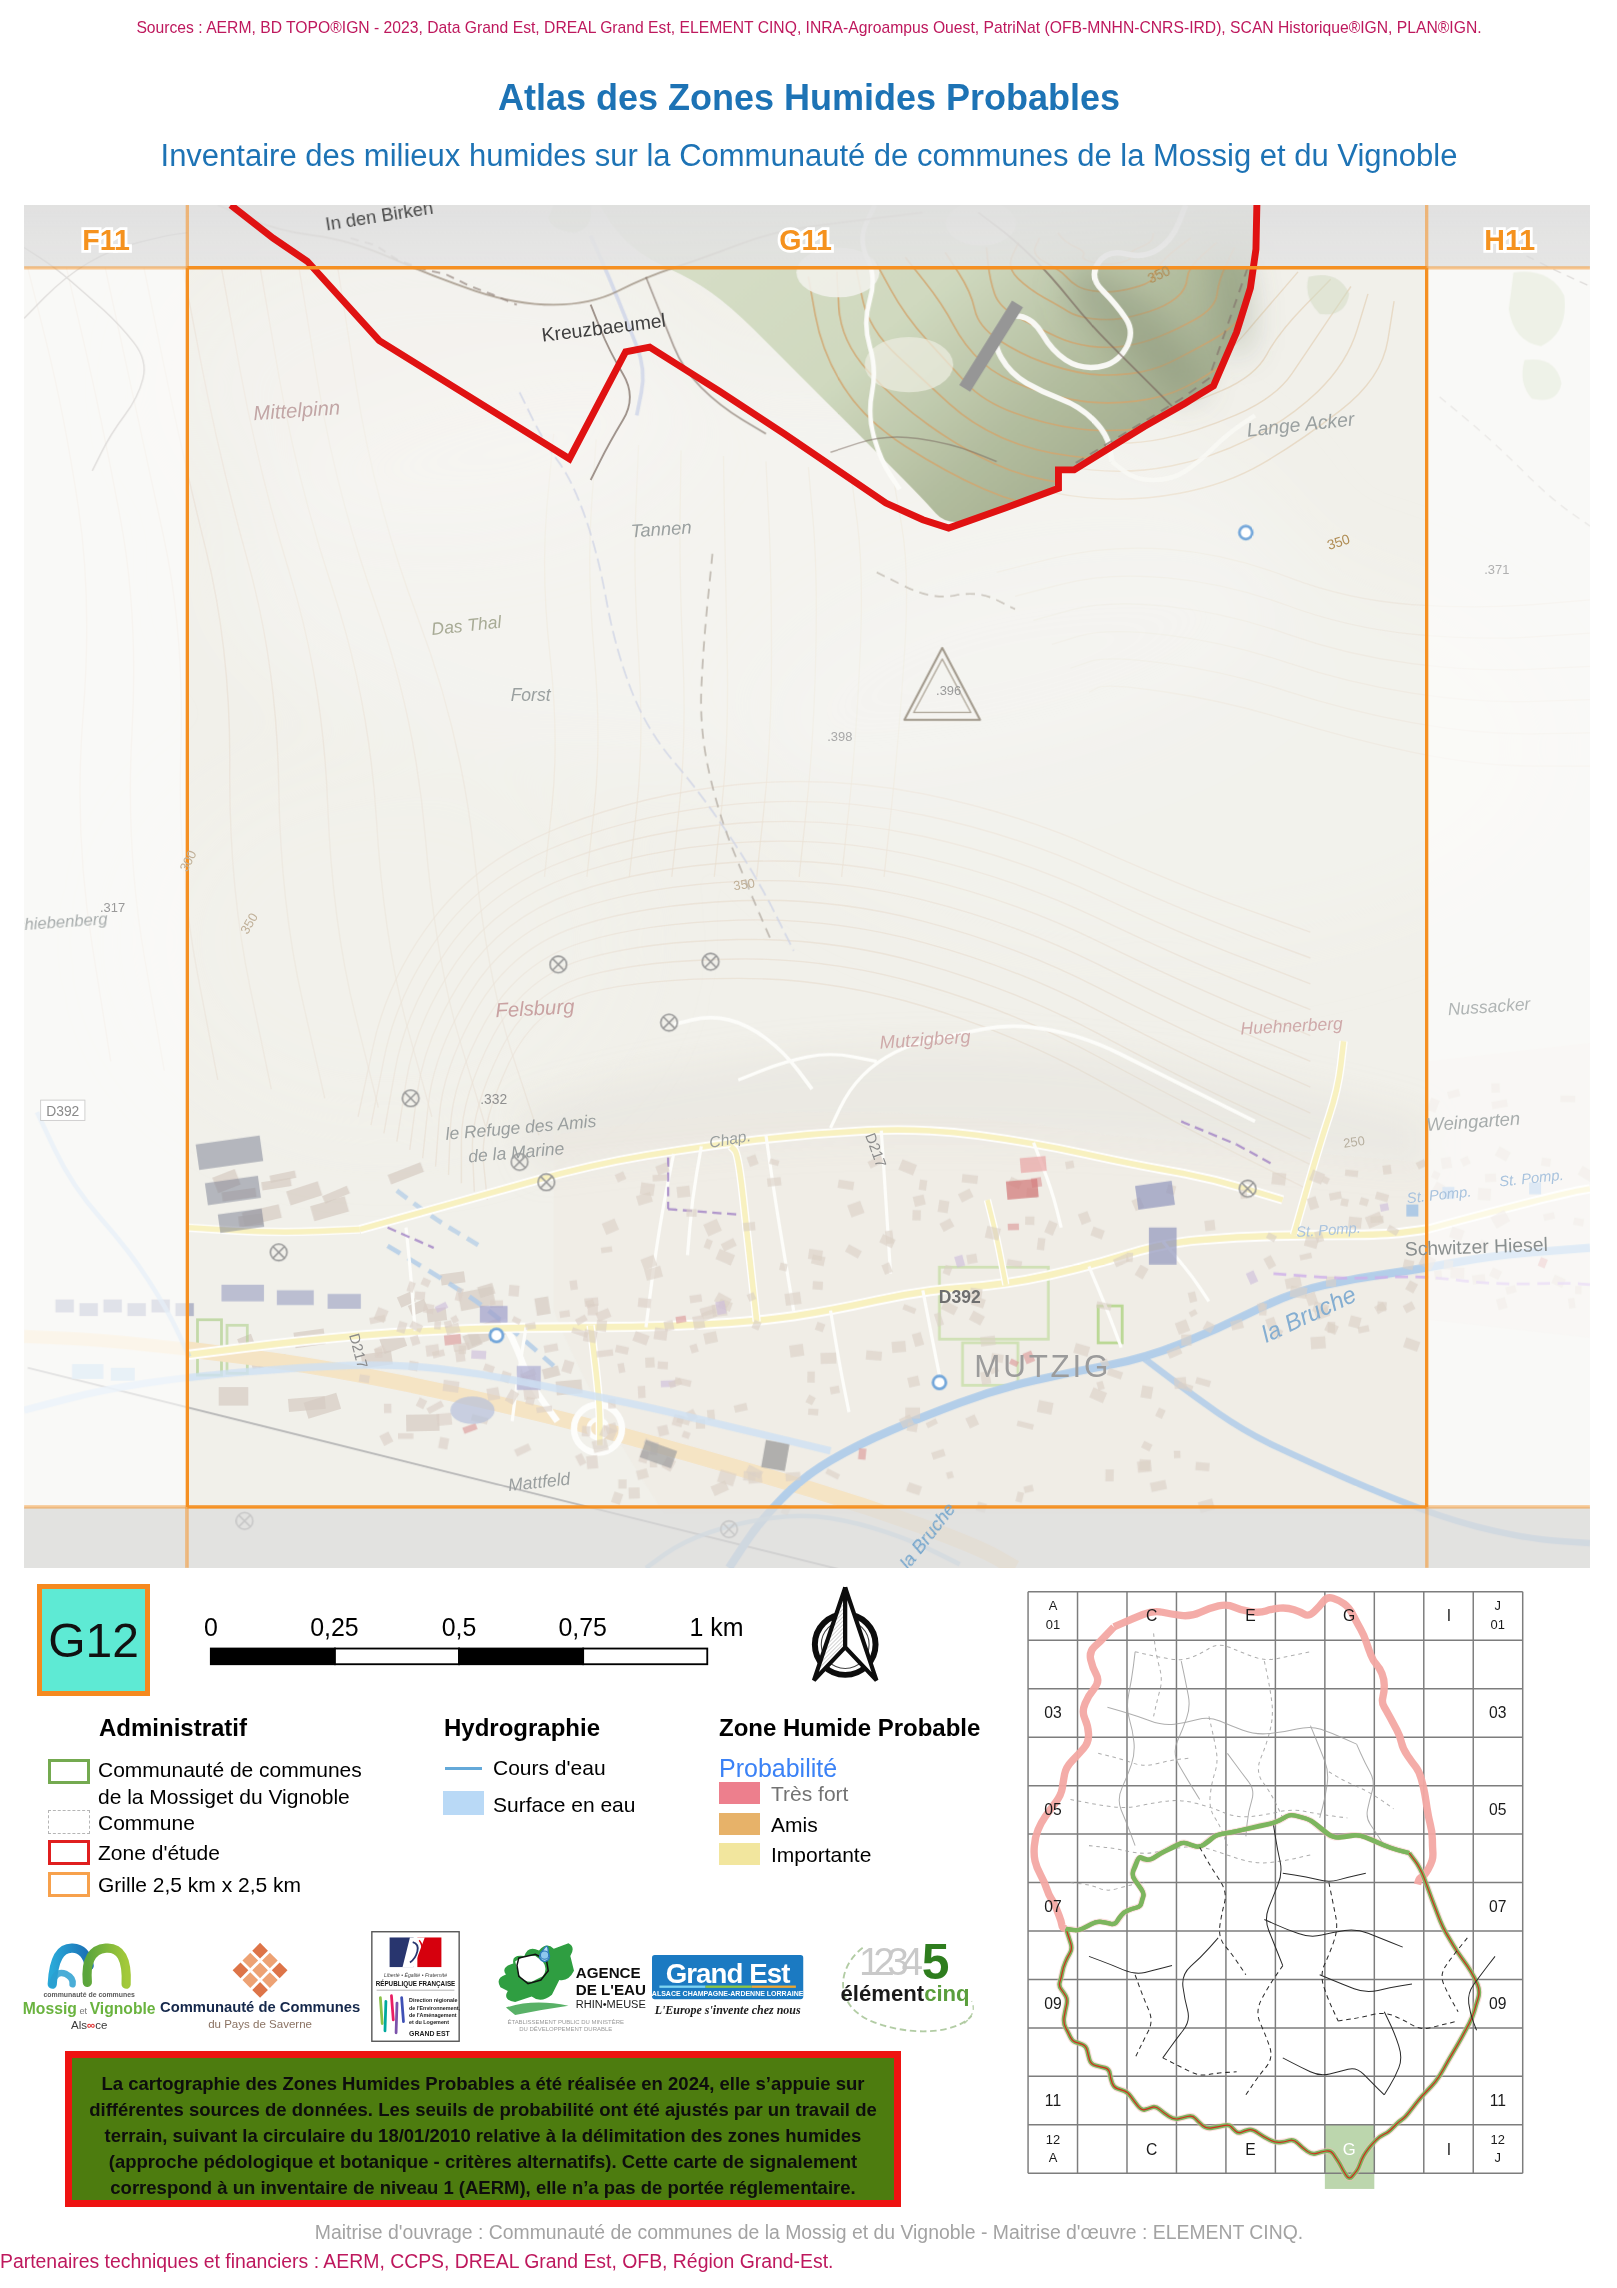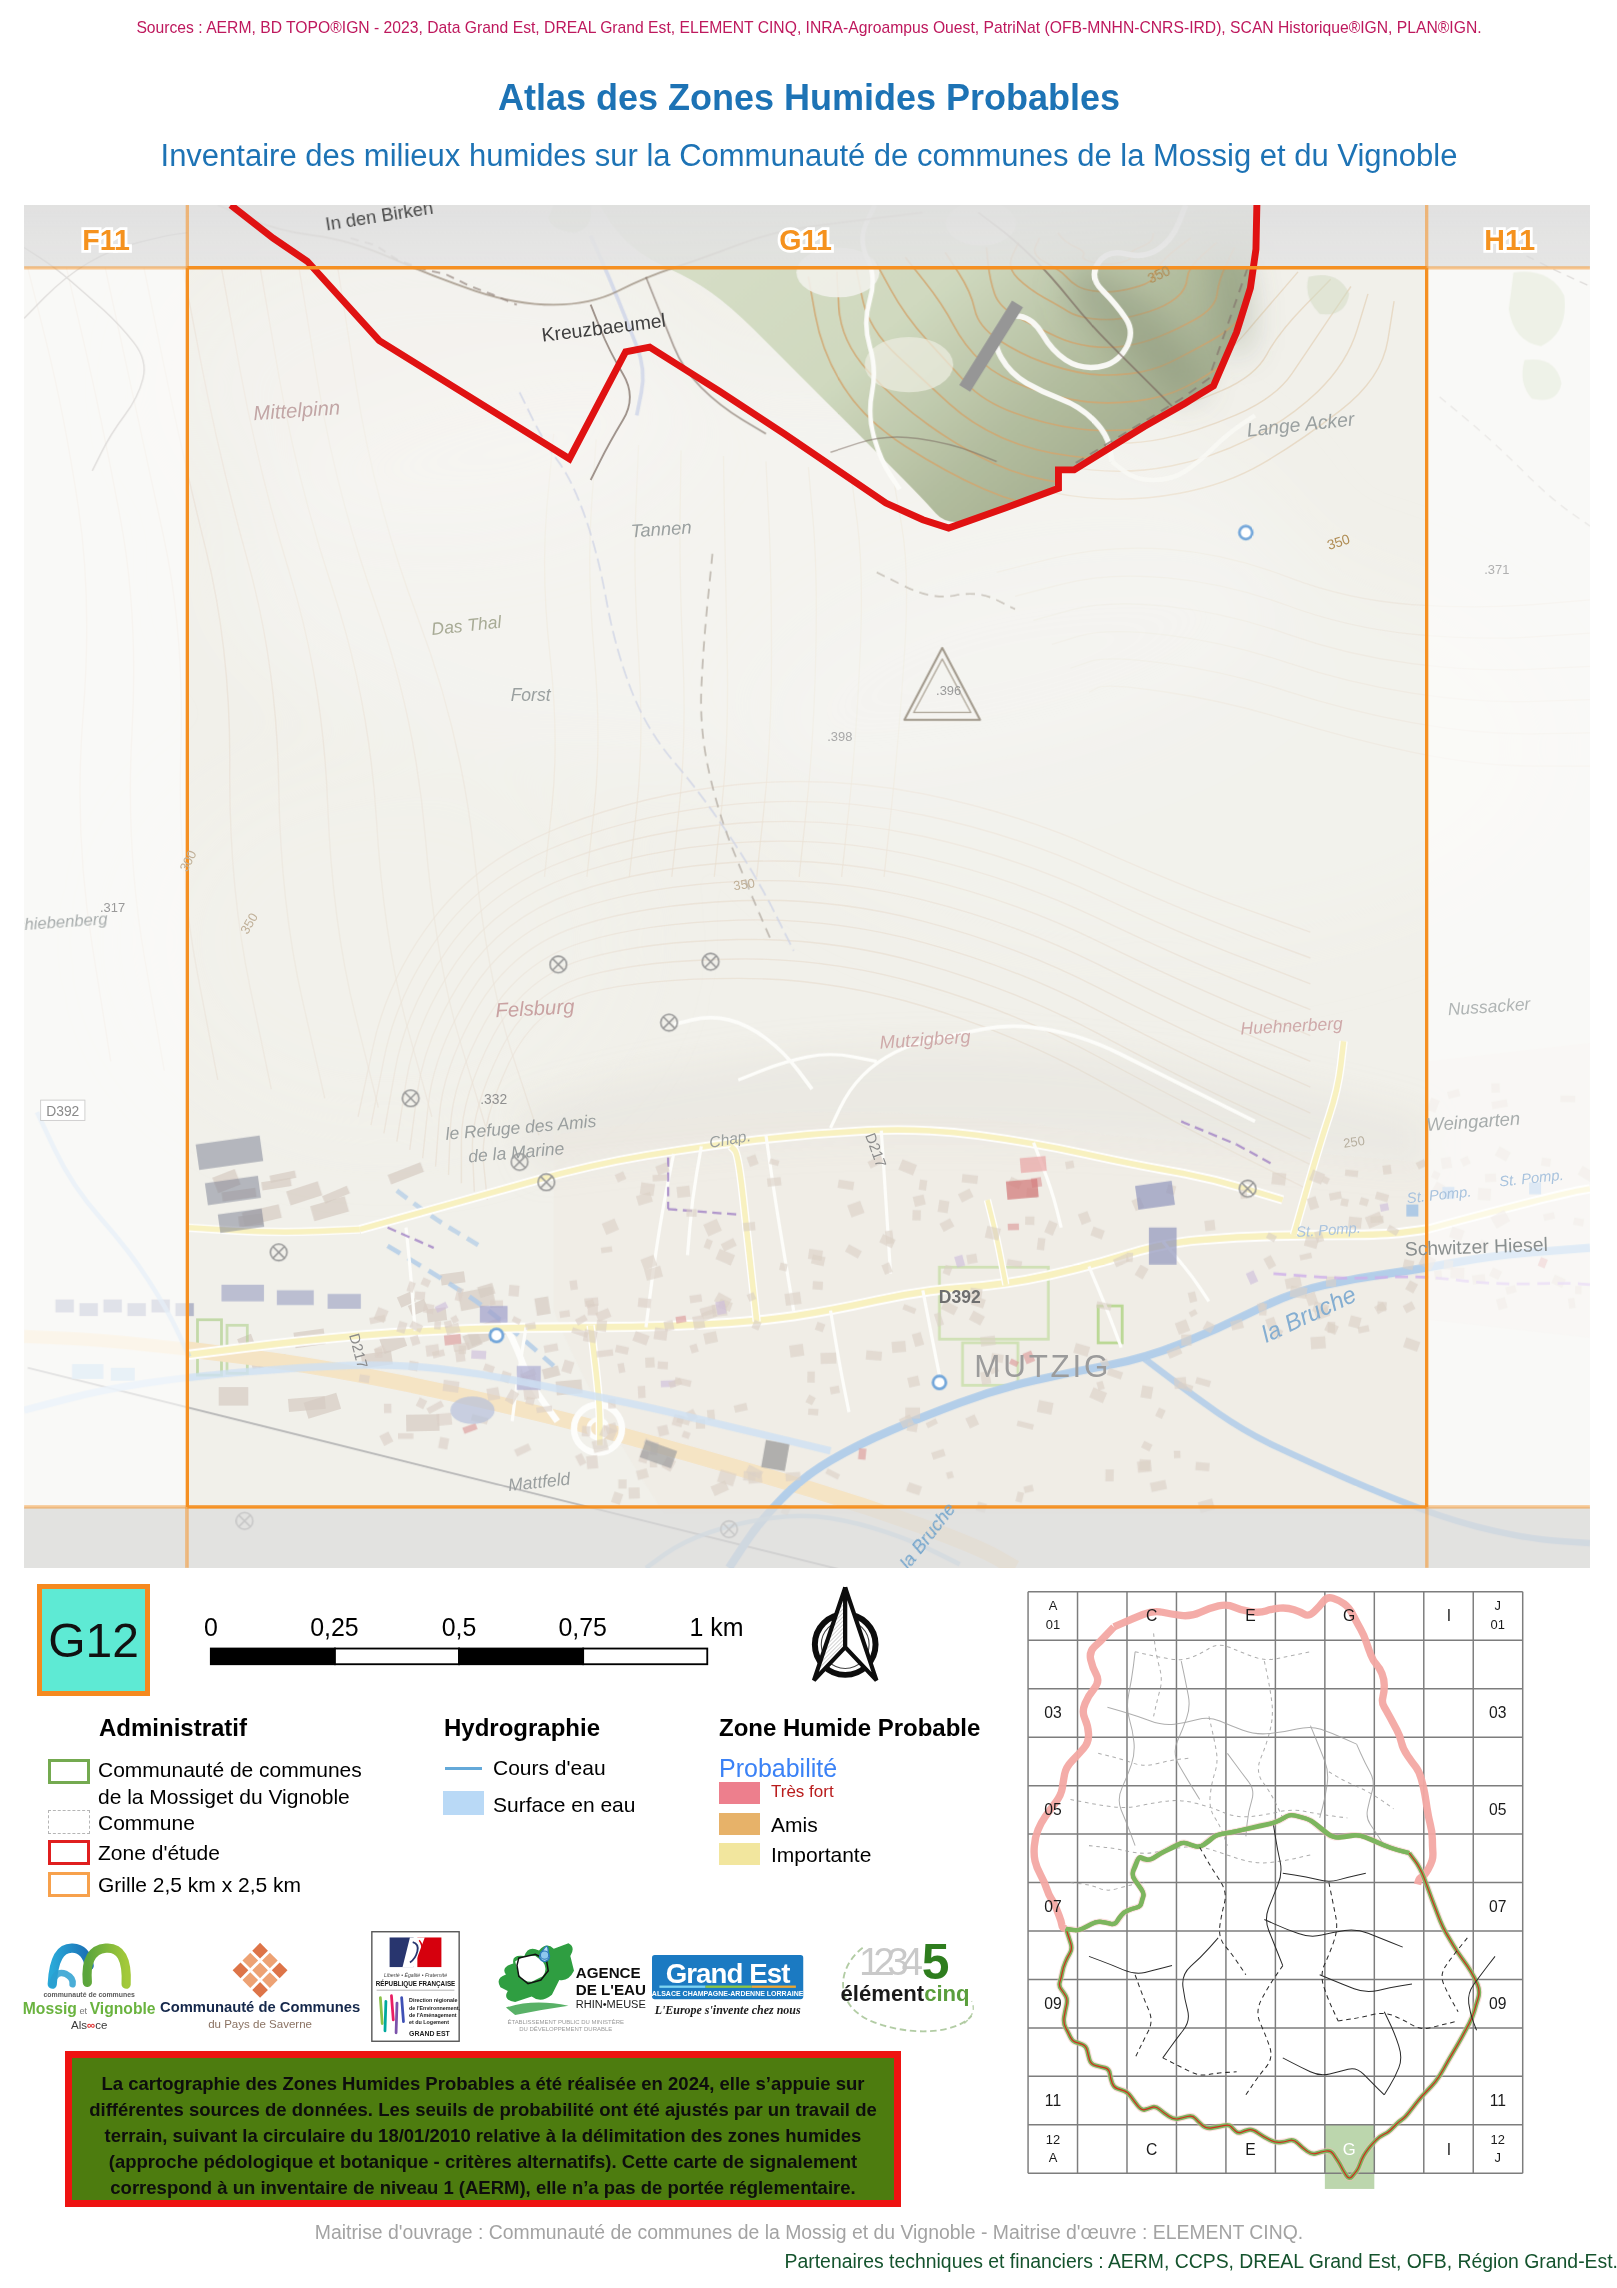--- a/index.html
+++ b/index.html
@@ -759,21 +759,21 @@
 <div class="abs" style="left:445px;top:1767px;width:37px;height:2.8px;background:#64a9d9;"></div>
 <div class="abs" style="left:493px;top:1756px;font-size:21px;color:#000;">Cours d'eau</div>
 
 <div class="abs" style="left:443px;top:1791px;width:41px;height:24px;background:#b9d9f6;"></div>
 <div class="abs" style="left:493px;top:1793px;font-size:21px;color:#000;">Surface en eau</div>
 
 <div class="abs" style="left:719px;top:1714px;font-size:24px;font-weight:bold;color:#000;">Zone Humide Probable</div>
 <div class="abs" style="left:719px;top:1754px;font-size:25px;color:#3b82f6;">Probabilité</div>
 
 <div class="abs" style="left:719px;top:1782px;width:41px;height:22px;background:#ed7f8d;"></div>
-<div class="abs" style="left:771px;top:1782px;font-size:17px;color:#b91c1c;">Très fort</div>
+<div class="abs" style="left:771px;top:1782px;font-size:21px;color:#737373;">Très fort</div>
 
 <div class="abs" style="left:719px;top:1813px;width:41px;height:22px;background:#e7b269;"></div>
 <div class="abs" style="left:771px;top:1813px;font-size:21px;color:#000;">Amis</div>
 
 <div class="abs" style="left:719px;top:1843px;width:41px;height:22px;background:#f2e69e;"></div>
 <div class="abs" style="left:771px;top:1843px;font-size:21px;color:#000;">Importante</div>
 
 <svg class="abs" style="left:18.5px;top:1936px;" width="157" height="102" viewBox="0 0 170 110" xmlns="http://www.w3.org/2000/svg">
   <defs>
     <linearGradient id="mvblue" x1="0" y1="0" x2="1" y2="0">
@@ -874,21 +874,21 @@
 <div class="abs" style="left:65px;top:2051px;width:822px;height:129px;background:#4d7c0f;border:7.4px solid #ee1311;text-align:center;font-size:18.5px;font-weight:bold;color:#0d0d0d;line-height:26px;padding-top:13px;">
 La cartographie des Zones Humides Probables a été réalisée en 2024, elle s’appuie sur<br>
 différentes sources de données. Les seuils de probabilité ont été ajustés par un travail de<br>
 terrain, suivant la circulaire du 18/01/2010 relative à la délimitation des zones humides<br>
 (approche pédologique et botanique - critères alternatifs). Cette carte de signalement<br>
 correspond à un inventaire de niveau 1 (AERM), elle n’a pas de portée réglementaire.
 </div>
 
 <div class="abs" style="left:0;top:2221px;width:1618px;text-align:center;font-size:19.4px;color:#a3a3a3;">Maitrise d'ouvrage : Communauté de communes de la Mossig et du Vignoble - Maitrise d'œuvre : ELEMENT CINQ.</div>
 
-<div class="abs" style="left:0;top:2250px;width:1618px;text-align:right;font-size:19.4px;color:#14532d;">Partenaires techniques et financiers : AERM, CCPS, DREAL Grand Est, OFB, Région Grand-Est.</div>
+<div class="abs" style="left:0;top:2250px;width:1618px;text-align:left;font-size:19.4px;color:#be185d;">Partenaires techniques et financiers : AERM, CCPS, DREAL Grand Est, OFB, Région Grand-Est.</div>
 
 <svg class="abs" style="left:1015px;top:1578px;" width="554" height="646" viewBox="1100 1710 600 700" xmlns="http://www.w3.org/2000/svg">
 
 <rect x="1435.6" y="2302.5" width="53.6" height="69.5" fill="#bcd6ad"></rect>
 
 <g stroke="#7d7d7d" stroke-width="1.6">
       <line x1="1114.0" y1="1725.0" x2="1114.0" y2="2355.0"></line>
       <line x1="1167.6" y1="1725.0" x2="1167.6" y2="2355.0"></line>
       <line x1="1221.2" y1="1725.0" x2="1221.2" y2="2355.0"></line>
       <line x1="1274.8" y1="1725.0" x2="1274.8" y2="2355.0"></line>

